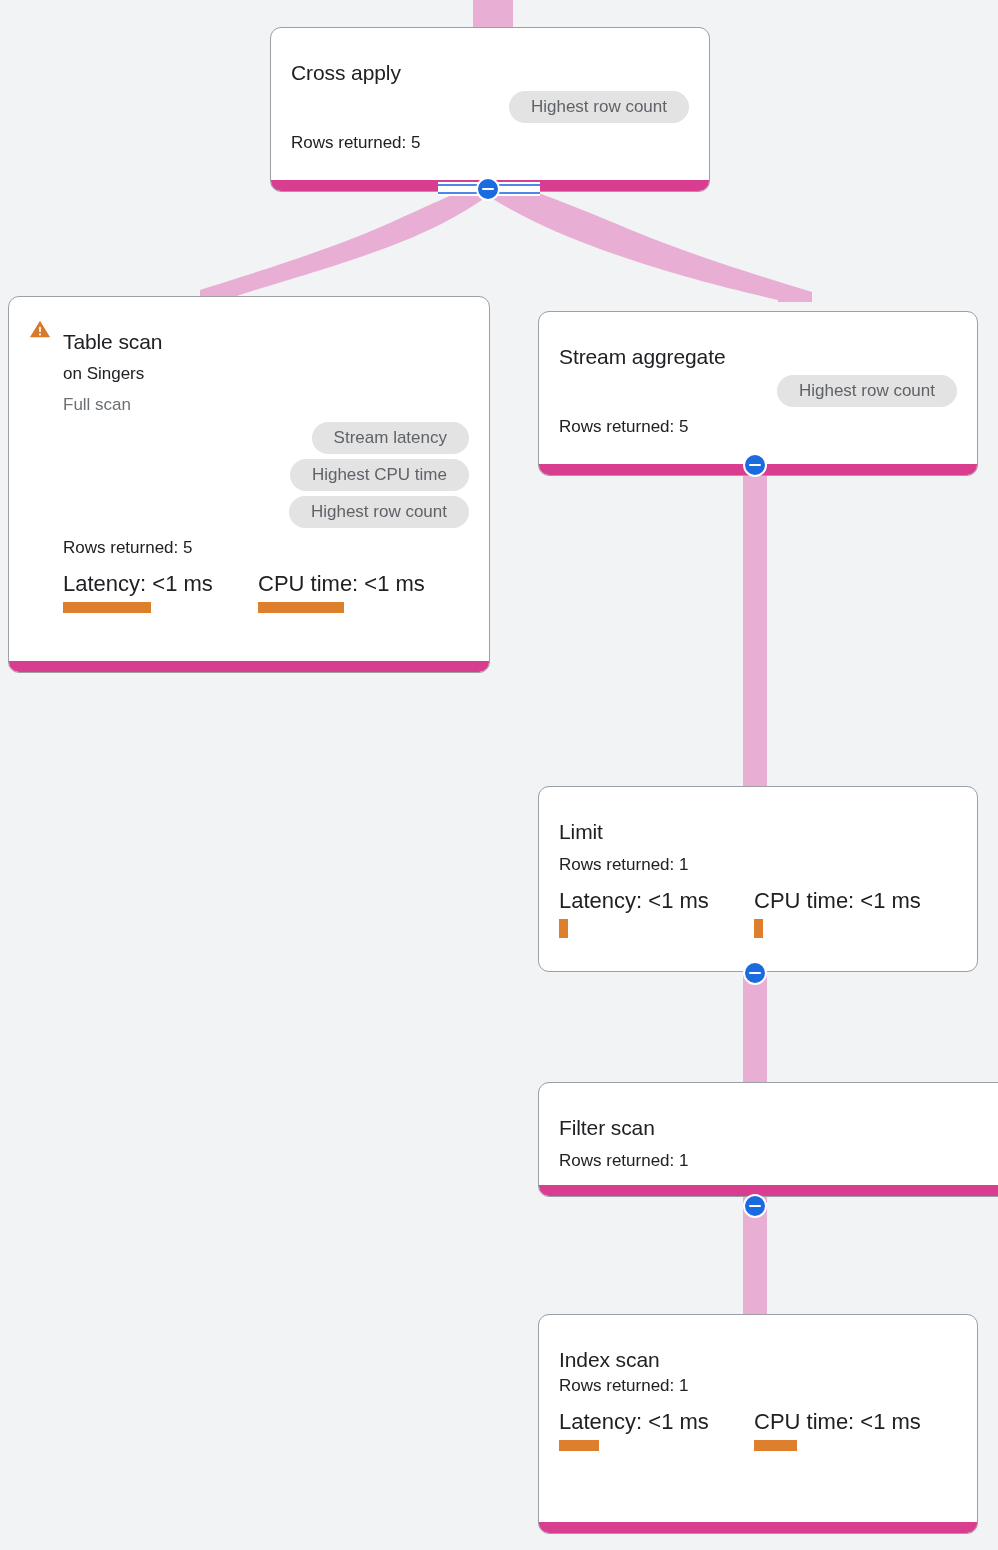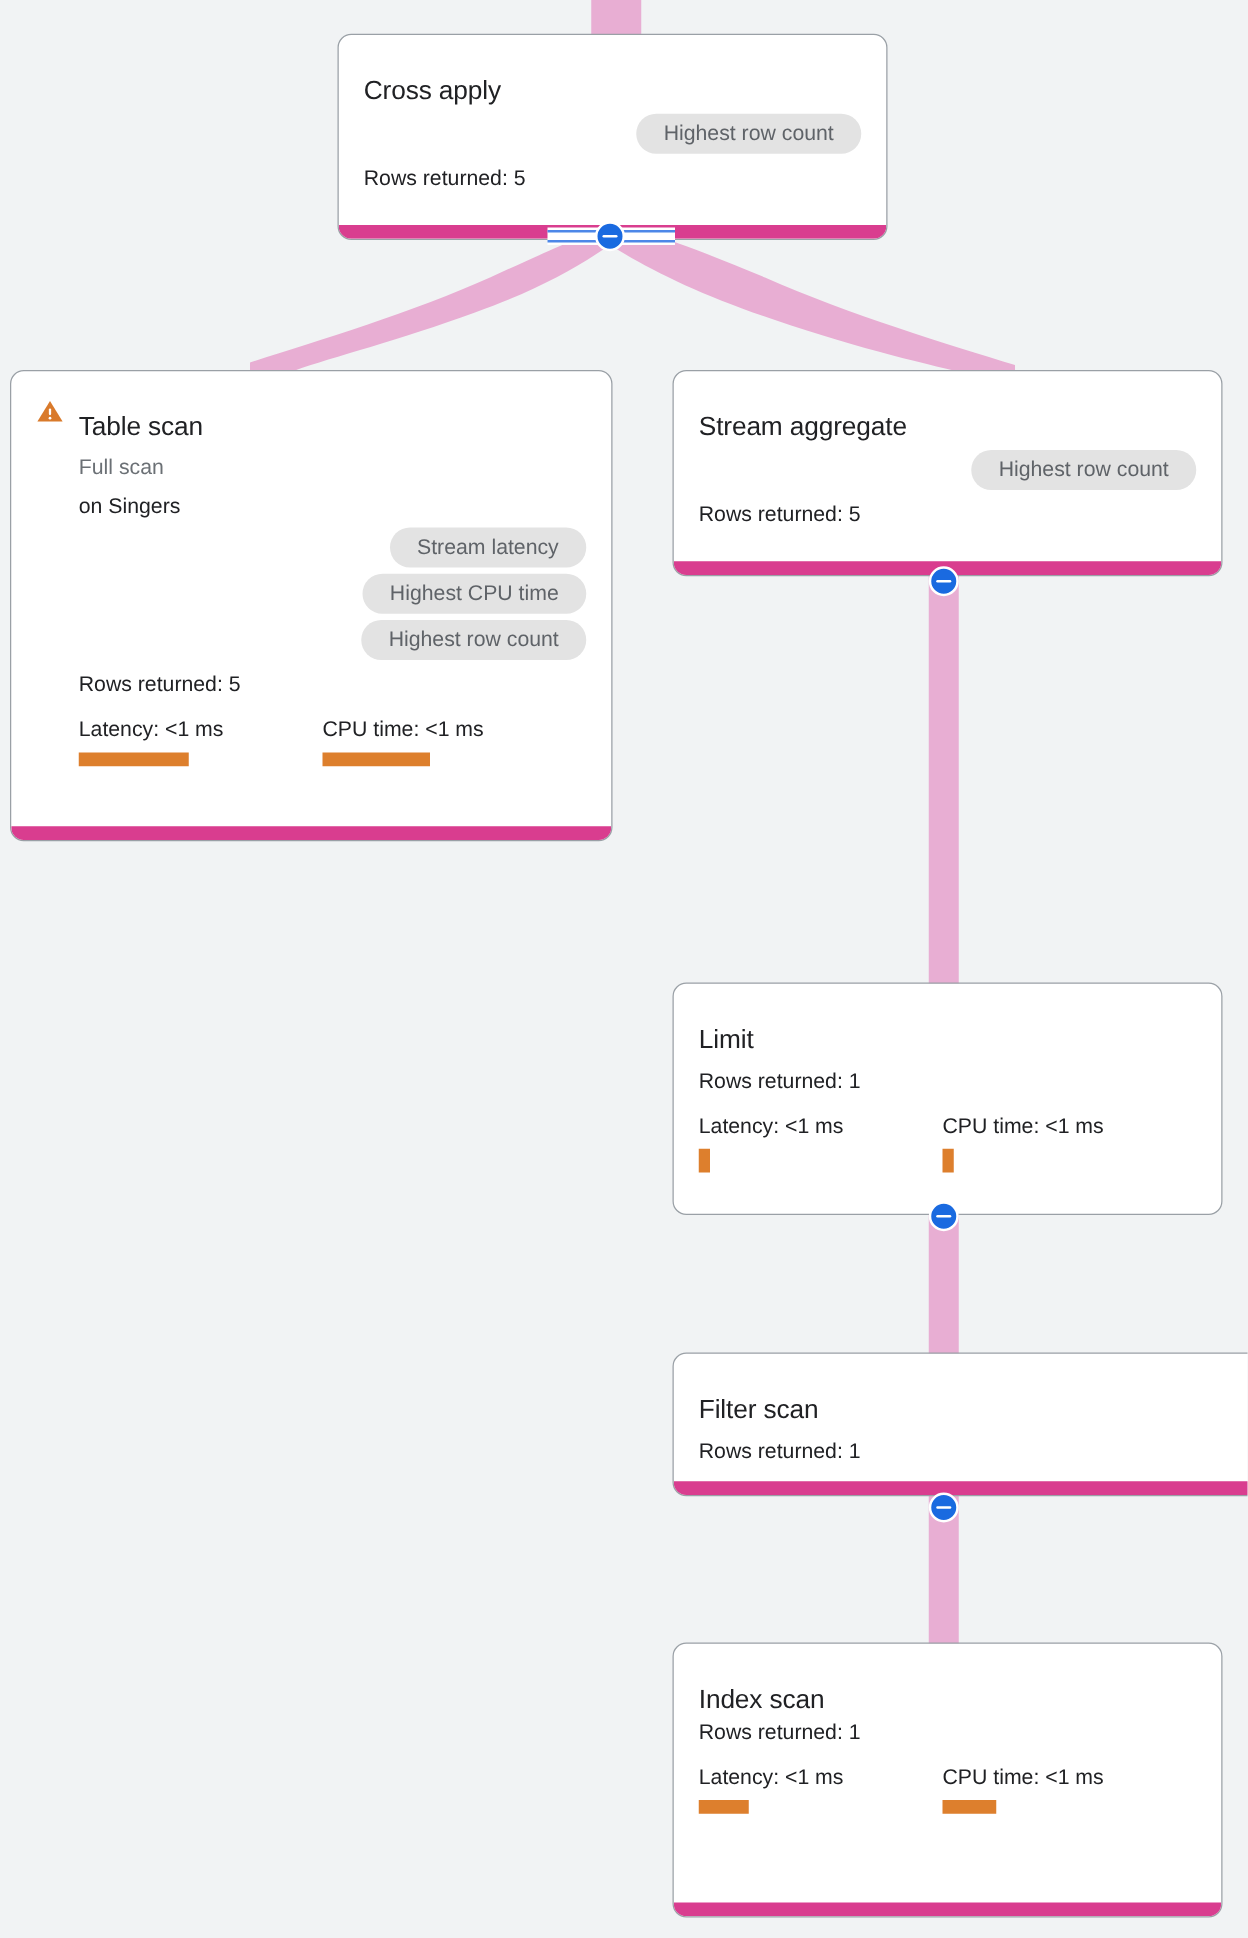--- a/index.html
+++ b/index.html
@@ -101,21 +101,21 @@
     line-height: 26px;
     margin-top: 7px;
   }
 
   .metrics {
     margin-top: 12px;
     display: flex;
   }
   .metric { }
   .metric-label {
-    font-size: 17px;
+    font-size: 22px;
     color: #202124;
     line-height: 22px;
     white-space: nowrap;
   }
   .metric-bar {
     height: 11px;
     background: #dd7f2d;
     margin-top: 7px;
   }
 
@@ -212,43 +212,43 @@
   <div class="node has-icon" style="left:8px; top:296px; width:482px; height:377px;">
     <div class="node-body">
       <div class="node-head">
         <svg class="warn-icon" viewBox="0 0 24 24">
           <path d="M12 3 L23 21 L1 21 Z" fill="#d97a2b"></path>
           <rect x="11" y="9.5" width="2" height="6" rx="1" fill="#ffffff"></rect>
           <circle cx="12" cy="18" r="1.2" fill="#ffffff"></circle>
         </svg>
         <div class="title">Table scan</div>
       </div>
+      <div class="node-sub">on Singers</div>
       <div class="node-sub muted">Full scan</div>
-      <div class="node-sub">on Singers</div>
       <div class="badges">
         <span class="badge">Stream latency</span>
         <span class="badge">Highest CPU time</span>
         <span class="badge">Highest row count</span>
       </div>
       <div class="rows">Rows returned: 5</div>
       <div class="metrics">
         <div class="metric" style="width:195px;">
           <div class="metric-label">Latency: &lt;1 ms</div>
           <div class="metric-bar" style="width:88px;"></div>
         </div>
         <div class="metric">
           <div class="metric-label">CPU time: &lt;1 ms</div>
           <div class="metric-bar" style="width:86px;"></div>
         </div>
       </div>
     </div>
     <div class="node-footer"></div>
   </div>
 
-  <div class="node" style="left:538px; top:296px; width:440px; height:165px;">
+  <div class="node" style="left:538px; top:311px; width:440px; height:165px;">
     <div class="node-body">
       <div class="node-head">
         <div class="title">Stream aggregate</div>
       </div>
       <div class="badges">
         <span class="badge">Highest row count</span>
       </div>
       <div class="rows">Rows returned: 5</div>
     </div>
     <div class="node-footer"></div>

